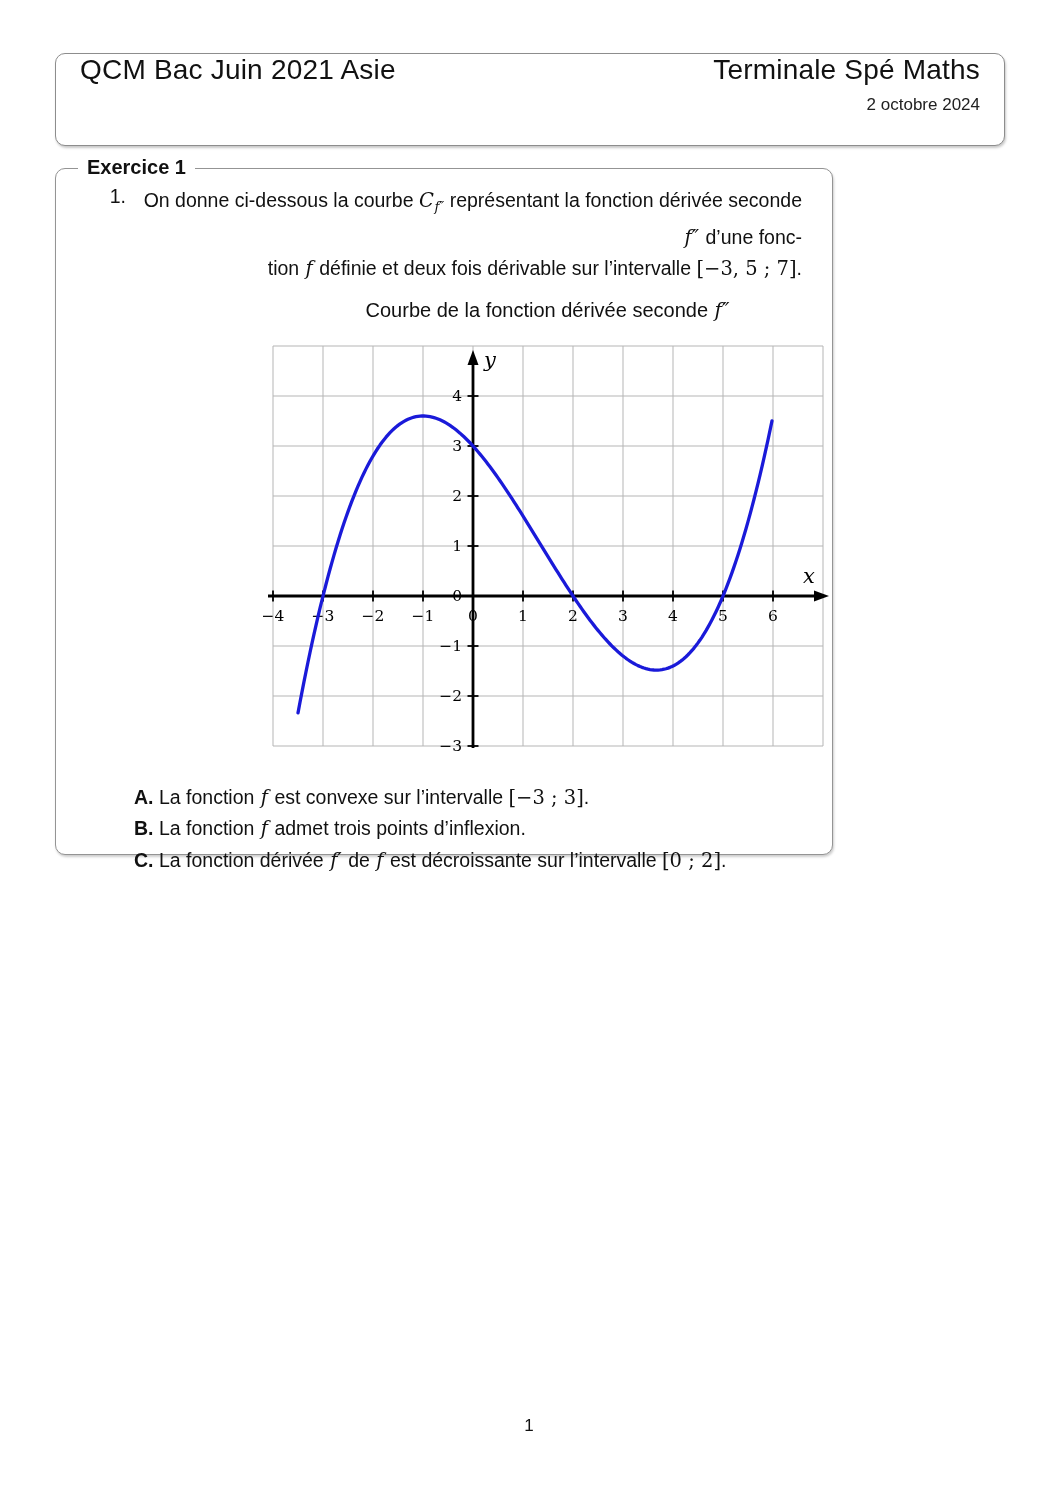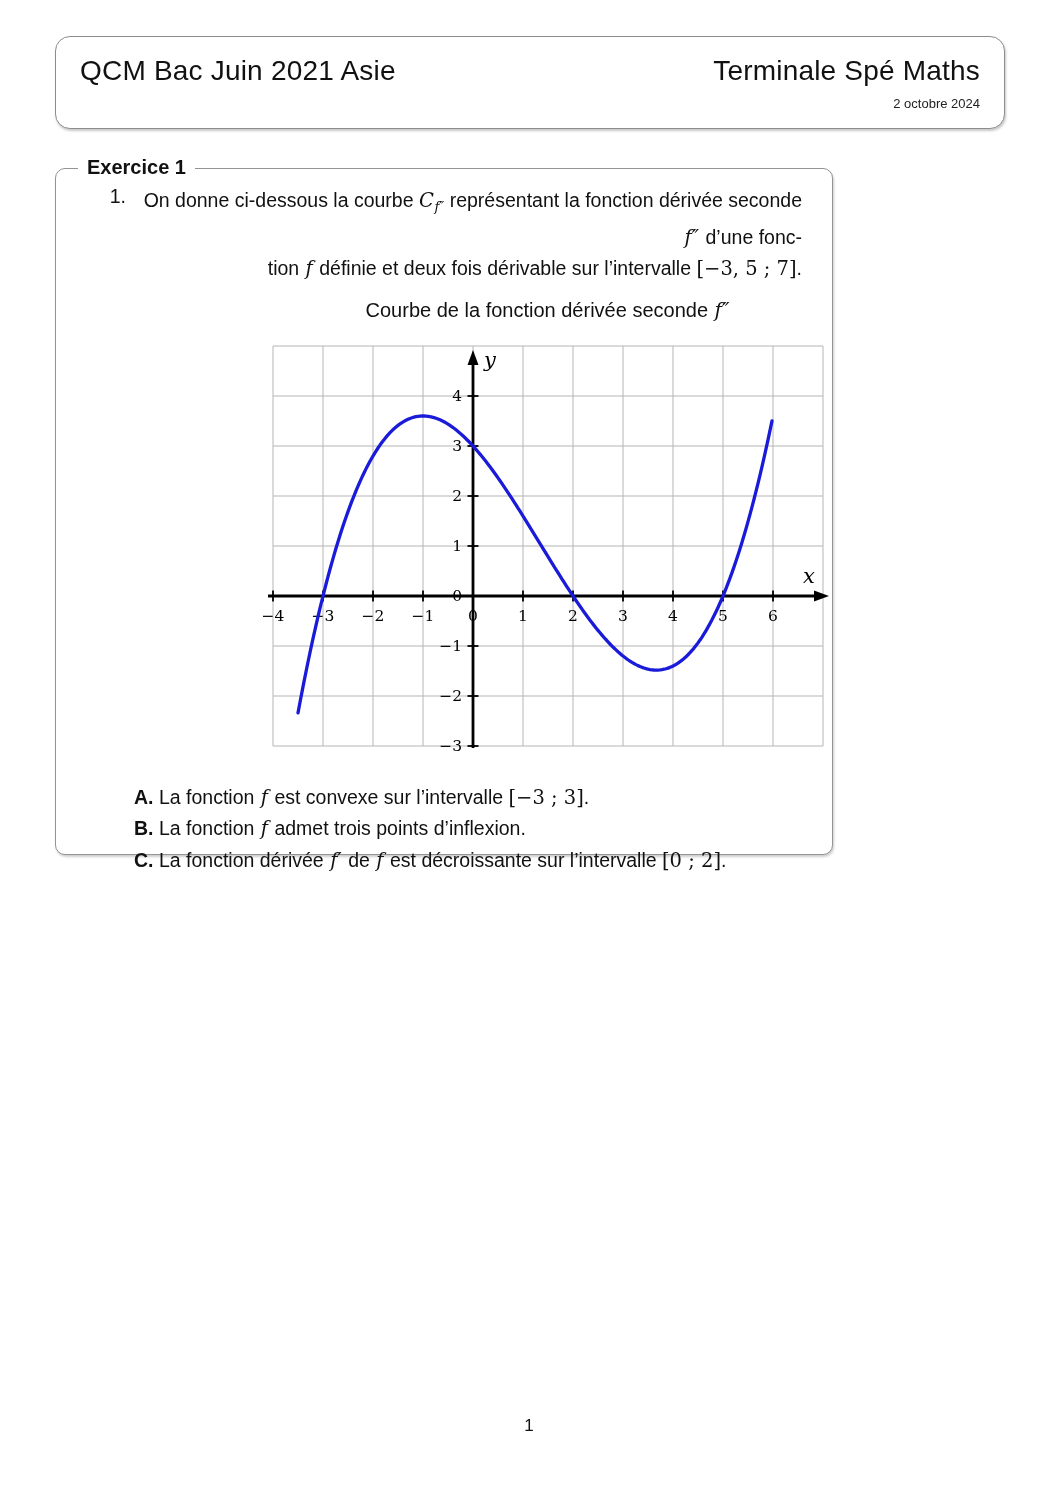--- a/index.html
+++ b/index.html
@@ -2,28 +2,28 @@
 <html><head>
 <meta charset="utf-8">
 <style>
   html,body{margin:0;padding:0;background:#ffffff;}
   .page{
     position:relative;width:1058px;height:1497px;background:#ffffff;
     font-family:"Liberation Sans", sans-serif;color:#111;overflow:hidden;
   }
   
   .header-box{
-    position:absolute;left:55px;top:36px;width:950px;height:93px;
-    box-sizing:border-box;border:1.6px solid #8d8d8d;border-radius:15px;
+    position:absolute;left:55px;top:53px;width:950px;height:93px;
+    box-sizing:border-box;border:1.6px solid #8d8d8d;border-radius:10px;
     background:#fff;box-shadow:1px 2px 2.5px rgba(0,0,0,.22);
-    padding:18px 24px 8px 24px;
+    padding:0 24px 8px 24px;
   }
   .header-row{display:flex;justify-content:space-between;align-items:baseline;}
   .header-title{font-size:28px;letter-spacing:.2px;}
-  .header-date{margin-top:9px;text-align:right;font-size:13px;color:#222;}
+  .header-date{margin-top:9px;text-align:right;font-size:17px;color:#222;}
   
   .exercise-box{
     position:absolute;left:55px;top:168px;width:778px;height:687px;
     box-sizing:border-box;border:1.4px solid #949494;border-radius:10px;
     background:#fff;box-shadow:1px 2px 2.5px rgba(0,0,0,.2);
   }
   .exercise-title{
     position:absolute;top:-13px;left:22px;background:#fff;
     padding:0 9px;font-size:20px;font-weight:700;
   }

